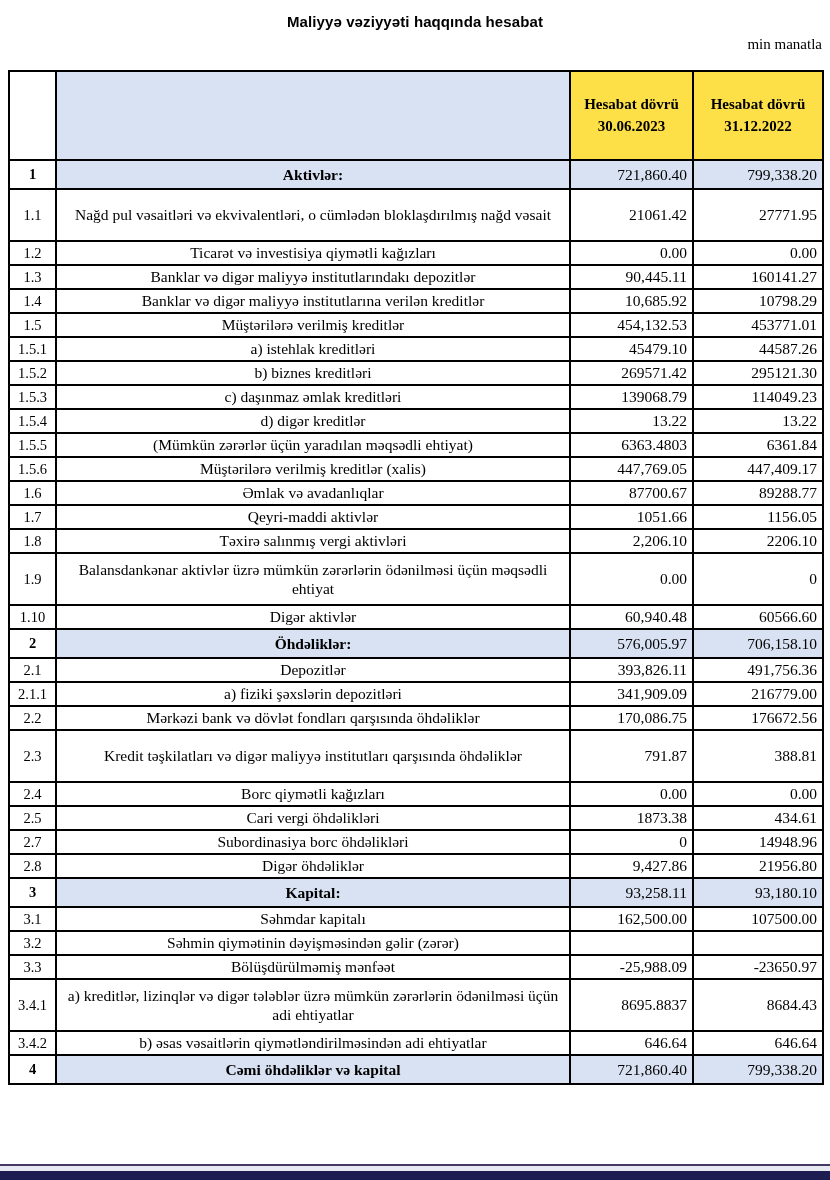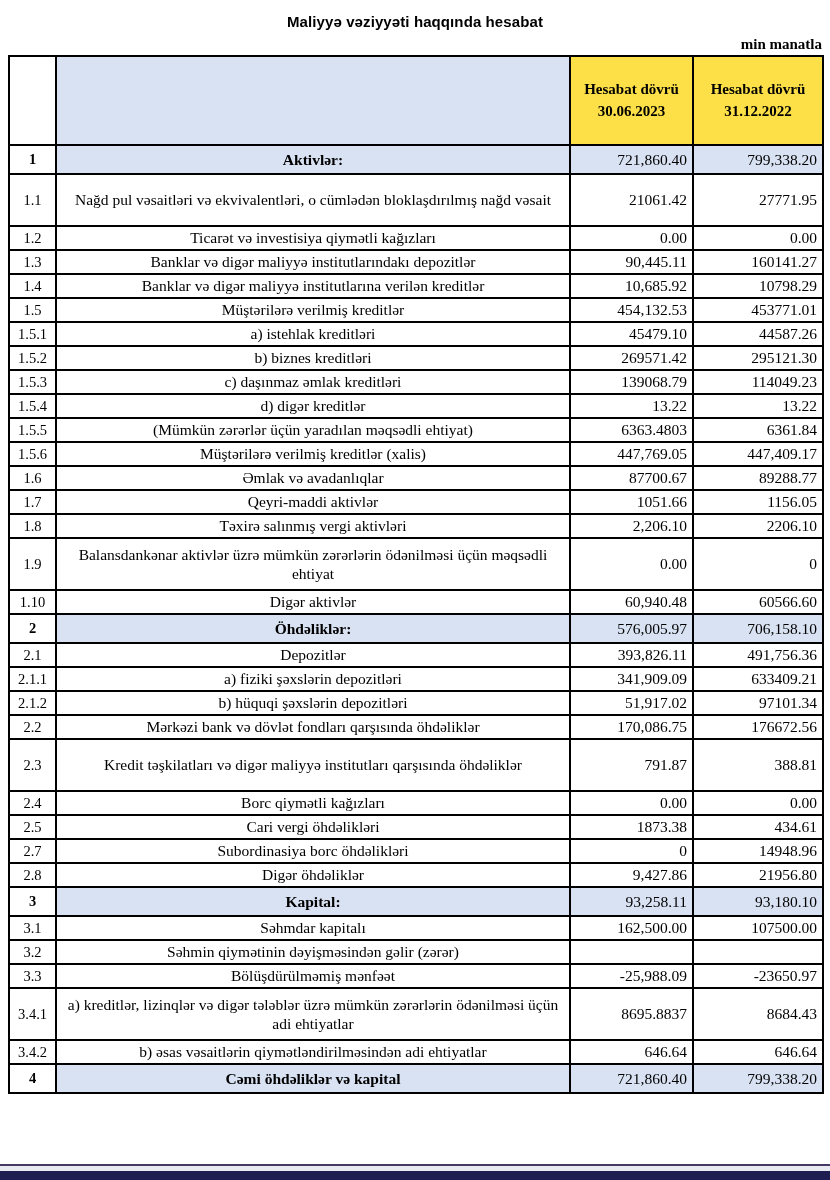--- a/index.html
+++ b/index.html
@@ -9,22 +9,22 @@
     font-family:"Liberation Serif", serif;
     position:relative; overflow:hidden;
   }
   .doc-title {
     text-align:center;
     font-family:"Liberation Sans", sans-serif;
     font-weight:bold; font-size:15px;
     padding-top:13px; letter-spacing:0.1px;
   }
   .unit-note {
-    text-align:right; font-weight:bold; font-size:15px;
-    padding-right:8px; margin-top:6px; margin-bottom:2px;
+    text-align:right; font-weight:normal; font-size:15px;
+    padding-right:8px; margin-top:6px; margin-bottom:17px;
   }
   table.report {
     border-collapse:collapse; table-layout:fixed;
     width:814px; margin-left:8px;
   }
   table.report th, table.report td {
     border:2px solid #000;
     overflow:hidden;
     vertical-align:middle;
   }
@@ -188,27 +188,21 @@
       <tr class="item">
     <td class="c-num">2.1</td>
     <td class="c-label">Depozitlər</td>
     <td class="c-val">393,826.11</td>
     <td class="c-val">491,756.36</td>
   </tr>
       <tr class="item">
     <td class="c-num">2.1.1</td>
     <td class="c-label">a) fiziki şəxslərin depozitləri</td>
     <td class="c-val">341,909.09</td>
-    <td class="c-val">633409.21</td>
-  </tr>
-      <tr class="item">
-    <td class="c-num">2.1.2</td>
-    <td class="c-label">b) hüquqi şəxslərin depozitləri</td>
-    <td class="c-val">51,917.02</td>
-    <td class="c-val">97101.34</td>
+    <td class="c-val">216779.00</td>
   </tr>
       <tr class="item">
     <td class="c-num">2.2</td>
     <td class="c-label">Mərkəzi bank və dövlət fondları qarşısında öhdəliklər</td>
     <td class="c-val">170,086.75</td>
     <td class="c-val">176672.56</td>
   </tr>
       <tr class="item tall">
     <td class="c-num">2.3</td>
     <td class="c-label">Kredit təşkilatları və digər maliyyə institutları qarşısında öhdəliklər</td>

